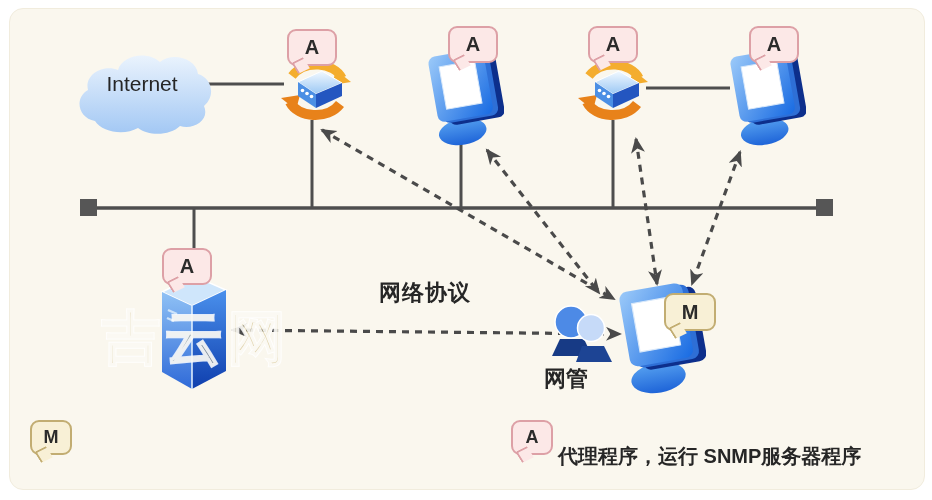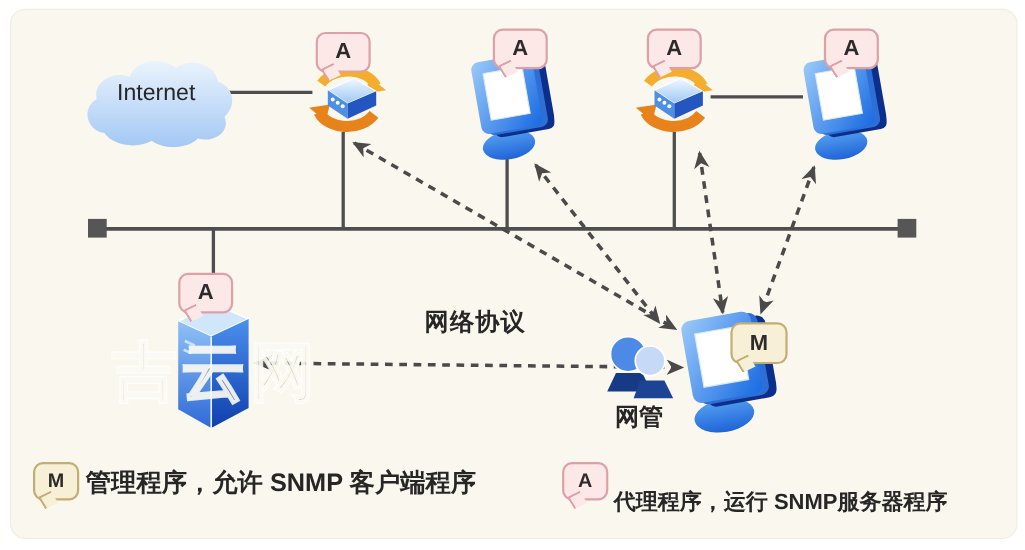--- a/index.html
+++ b/index.html
@@ -162,20 +162,19 @@
 
   <div id="watermark">吉云网</div>
 
   <div class="bubble agent" style="left:287px;top:29px;width:46px;height:33px">A</div>
   <div class="bubble agent" style="left:448px;top:26px;width:46px;height:33px">A</div>
   <div class="bubble agent" style="left:588px;top:26px;width:46px;height:33px">A</div>
   <div class="bubble agent" style="left:749px;top:26px;width:46px;height:33px">A</div>
   <div class="bubble agent" style="left:162px;top:248px;width:46px;height:33px">A</div>
   <div class="bubble mgr" style="left:664px;top:293px;width:48px;height:34px">M</div>
 
-  <div class="lbl" style="left:372px;top:278px;width:106px;text-align:right;font-size:22px;letter-spacing:1px">网络协议</div>
-  <div class="lbl" style="left:544px;top:364px;width:74px;text-align:center;font-size:22px">网管</div>
+  <div class="lbl" style="left:372px;top:278px;width:106px;text-align:center;font-size:22px;letter-spacing:1px">网络协议</div>
+  <div class="lbl" style="left:544px;top:364px;width:74px;text-align:left;font-size:22px">网管</div>
 
   <div class="bubble mgr legend-bubble" style="left:30px;top:420px;width:38px;height:31px">M</div>
-  <div class="lbl" style="left:78px;top:423px;font-size:23px">管理程序，允许 SNMP 客户端程序</div>
   <div class="bubble agent legend-bubble" style="left:511px;top:420px;width:38px;height:31px">A</div>
   <div class="lbl" style="left:558px;top:443px;font-size:20px">代理程序，运行 SNMP服务器程序</div>
 </div>
 
 </body></html>

